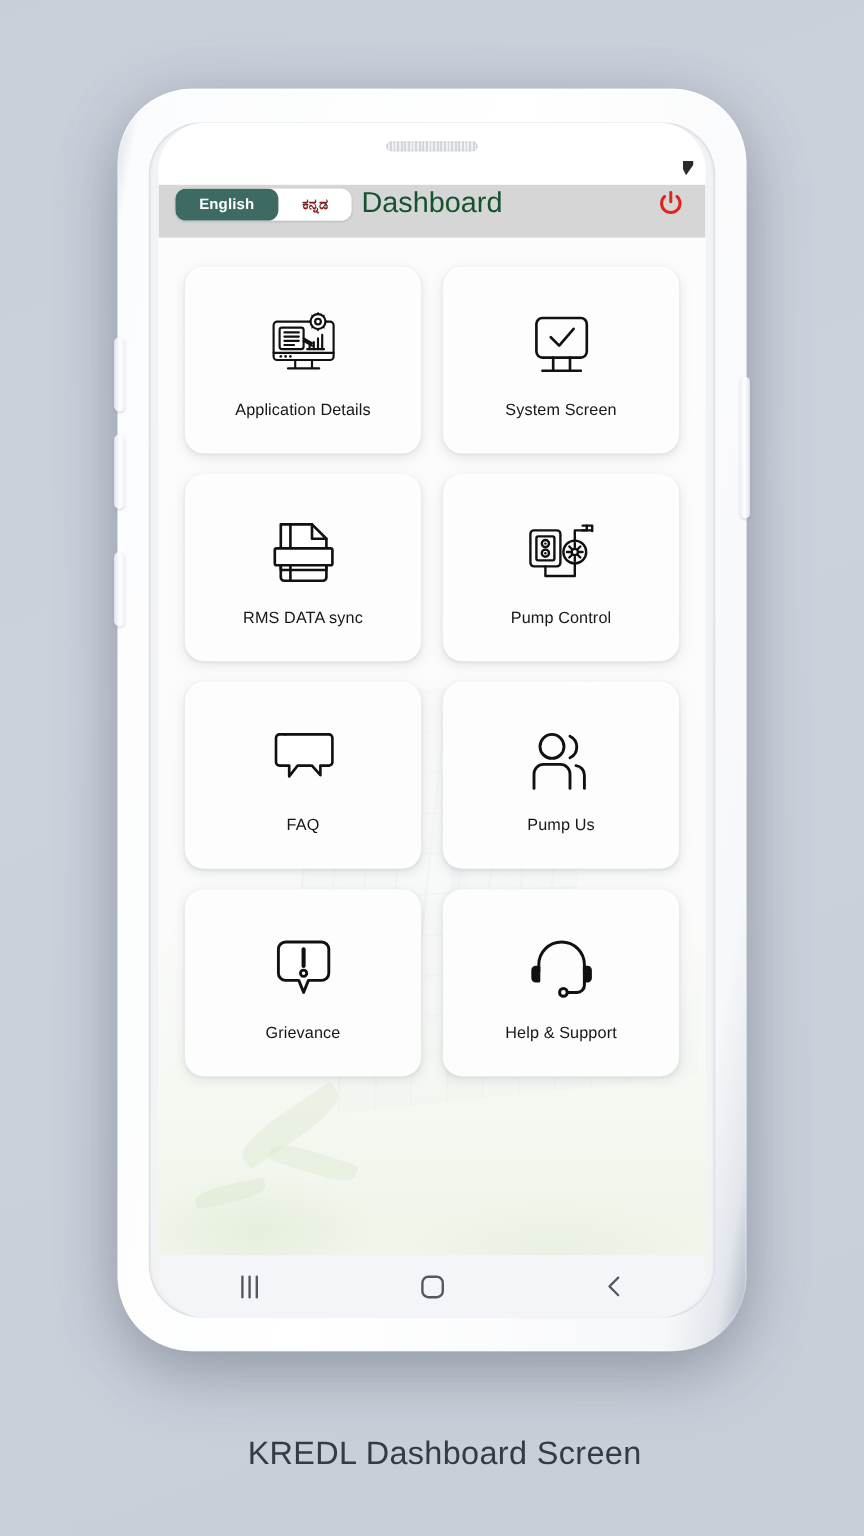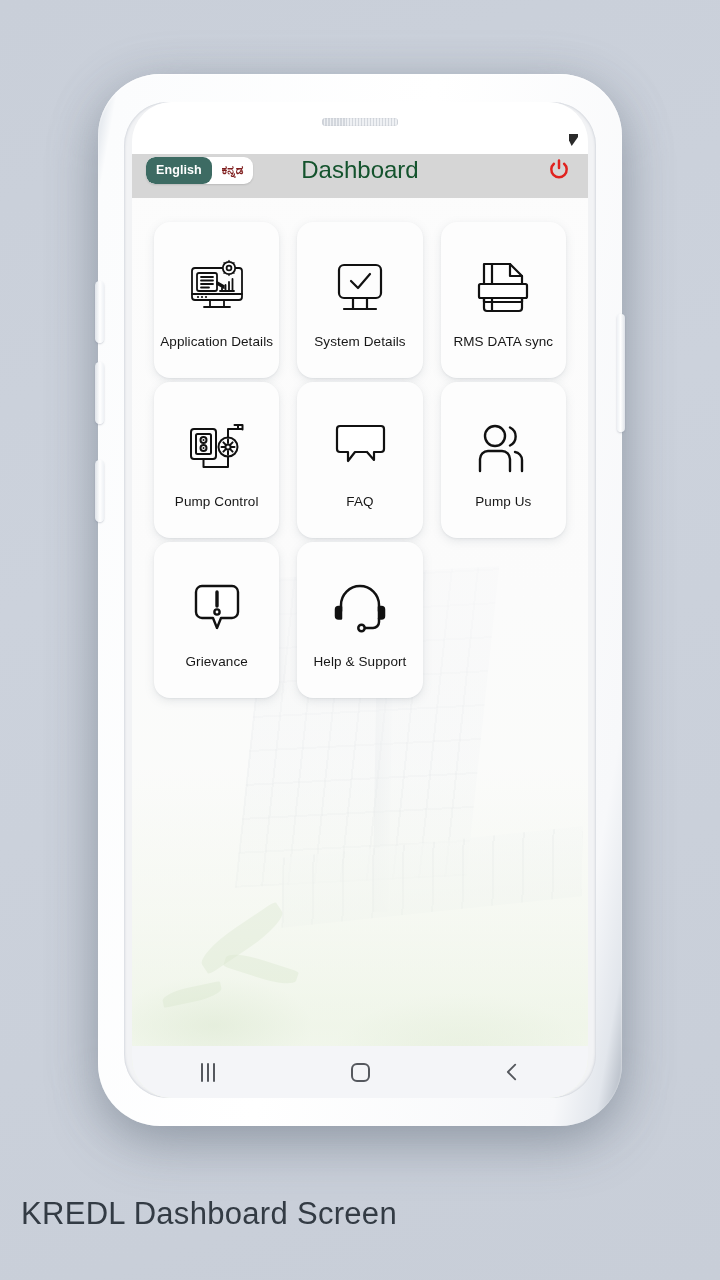--- a/index.html
+++ b/index.html
@@ -231,21 +231,21 @@
     background: #ffffff;
     border-radius: 9px;
     overflow: hidden;
     height: 27px;
     box-shadow: 0 1px 2px rgba(0,0,0,0.13);
   }
   .lang-opt {
     display: flex;
     align-items: center;
     justify-content: center;
-    padding: 0 10px;
+    padding: 0 20px;
     font-size: 12.5px;
     font-weight: 700;
     color: #3b4a4a;
     letter-spacing: .1px;
   }
   .lang-opt.active {
     background: #3d6b63;
     color: #ffffff;
     border-radius: 9px;
   }
@@ -269,22 +269,22 @@
     display: flex;
     align-items: center;
     justify-content: center;
   }
 
   
   .grid {
     position: relative;
     z-index: 2;
     display: grid;
-    grid-template-columns: 1fr 1fr 1fr;
-    gap: 4px 18px;
+    grid-template-columns: 1fr 1fr;
+    gap: 17px 18px;
     padding: 24px 22px 0 22px;
   }
 
   .card {
     background: #fdfdfd;
     border-radius: 16px;
     height: 156px;
     display: flex;
     flex-direction: column;
     align-items: center;
@@ -340,22 +340,22 @@
     border: 2px solid #55585e;
     border-radius: 6px;
   }
 
   
   .caption {
     position: absolute;
     left: 0;
     top: 1196px;
     width: 720px;
-    text-align: left;
-    font-size: 31px;
+    text-align: center;
+    font-size: 27px;
     color: #333b44;
     letter-spacing: .3px;
     padding-left: 21px;
   }
 </style>
 </head>
 <body>
 
 <div class="phone-wrap">
   <div class="phone-shadow"></div>
@@ -434,21 +434,21 @@
             </div>
 
             <div class="card">
               <div class="card-icon">
                 <svg width="62" height="58" viewBox="0 0 62 58" fill="none" stroke="#111" stroke-width="2.2" stroke-linecap="round" stroke-linejoin="round">
                   <rect x="10" y="6" width="42" height="33" rx="5"></rect>
                   <path d="M22 22 L29 29 L41 15"></path>
                   <path d="M24 39 V49 M38 39 V49 M15 50 H47"></path>
                 </svg>
               </div>
-              <div class="card-label">System Details</div>
+              <div class="card-label">System Screen</div>
             </div>
 
             <div class="card">
               <div class="card-icon">
                 <svg width="58" height="60" viewBox="0 0 58 60" fill="none" stroke="#111" stroke-width="2.2" stroke-linecap="round" stroke-linejoin="round">
                   <path d="M10 6 H36 L48 18 V50 A3 3 0 0 1 45 53 H13 A3 3 0 0 1 10 50 Z" fill="#fff"></path>
                   <path d="M36 6 V18 H48"></path>
                   <path d="M18 6 V53"></path>
                   <rect x="5" y="26" width="48" height="14" rx="1.5" fill="#fff"></rect>
                   <path d="M10 40 V44 H48 V40"></path>

